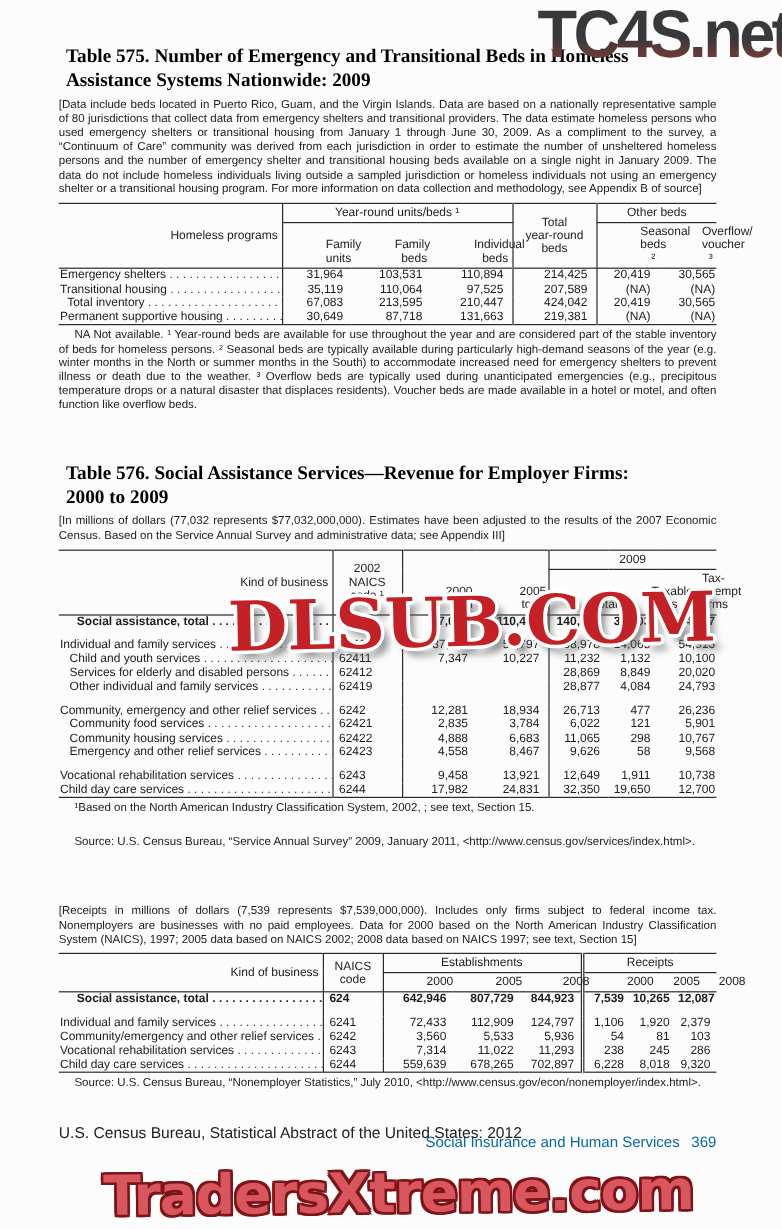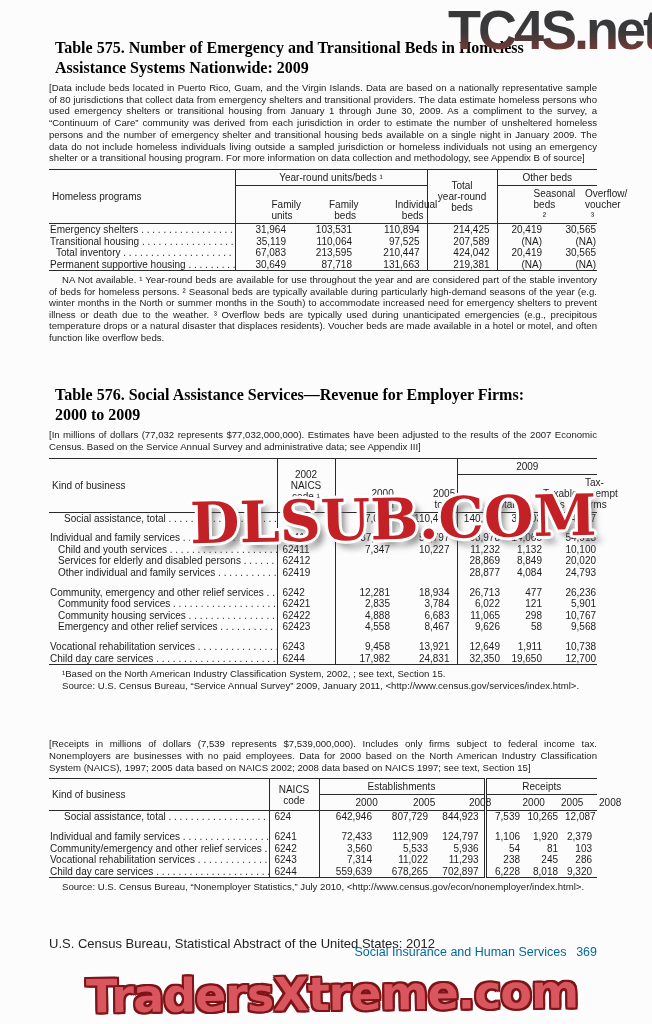--- a/index.html
+++ b/index.html
@@ -26,32 +26,32 @@
     width:548px; border-collapse:collapse; table-layout:fixed;
     border-top:1px solid #2a2a2a; border-bottom:1.4px solid #2a2a2a;
     font-size:10px; margin-bottom:2px;
   }
   .dtable th{
     font-weight:normal; white-space:pre-line; padding:2px 3px; line-height:11px; font-size:10px;
   }
   .dtable .bb{ border-bottom:1px solid #2a2a2a; }
   .dtable .br{ border-right:1px solid #2a2a2a; }
   .dtable .brd{ border-right:3px double #2a2a2a; }
-  .dtable .stub-h{ text-align:left; vertical-align:middle; }
+  .dtable .stub-h{ text-align:right; vertical-align:middle; }
   .dtable .mid{ text-align:center; vertical-align:middle; }
   .dtable .grp{ text-align:center; vertical-align:middle; border-bottom:1px solid #2a2a2a; }
   .dtable .colh{ text-align:right; vertical-align:bottom;padding-left:36px; }
   .dtable td{ height:11.6px; line-height:11.6px; padding:0 2px; vertical-align:bottom; }
   .dtable td.stub{ overflow:hidden; white-space:nowrap; padding-left:1px; }
   .dtable td.num{ text-align:right; padding-right:7px; }
   .dtable td.last{ padding-right:1px; }
   .dtable td.code{ text-align:left; padding-left:5px; }
   .dots{ color:#2a2a2a; }
   .dots::after{ content:" . . . . . . . . . . . . . . . . . . . . . . . . . . . . . . . . . . . . . . . . . . . . . . . . . . . . . . . ."; }
-  tr.bold td{ font-weight:normal; }
+  tr.bold td{ font-weight:bold; }
   tr.spacer td{ height:8px; }
   .t577 td.num{ padding-right:5px; }
 
   .gap-a{ height:42px; } .gap-b{ height:47px; }
 
   
   .footer-right{ position:absolute; right:55px; top:945px; font-size:12.5px; color:#0369a1; }
   .footer-left{ position:absolute; left:49px; top:936px; font-size:13px; color:#222; }
 
   
@@ -352,21 +352,21 @@
             <td class="num br">24,831</td>
             <td class="num">32,350</td>
             <td class="num">19,650</td>
             <td class="num last">12,700</td>
           </tr>
 
       </tbody>
     </table>
 
     <p class="fn noj">¹Based on the North American Industry Classification System, 2002, ; see text, Section 15.</p>
-    <p class="fn noj" style="margin-top:0">Source: U.S. Census Bureau, “Service Annual Survey” 2009, January 2011, &lt;http://www.census.gov/services/index.html&gt;.</p>
+    <p class="fn noj" style="margin-top:16px">Source: U.S. Census Bureau, “Service Annual Survey” 2009, January 2011, &lt;http://www.census.gov/services/index.html&gt;.</p>
 
     <div class="gap-b"></div>
 
     <p class="note">[Receipts in millions of dollars (7,539 represents $7,539,000,000). Includes only firms subject to federal income tax. Nonemployers are businesses with no paid employees. Data for 2000 based on the North American Industry Classification System (NAICS), 1997; 2005 data based on NAICS 2002; 2008 data based on NAICS 1997; see text, Section 15]</p>
 
     <table class="dtable t577">
       <colgroup>
         <col style="width:220px">
           <col style="width:50px">
           <col style="width:58px">

